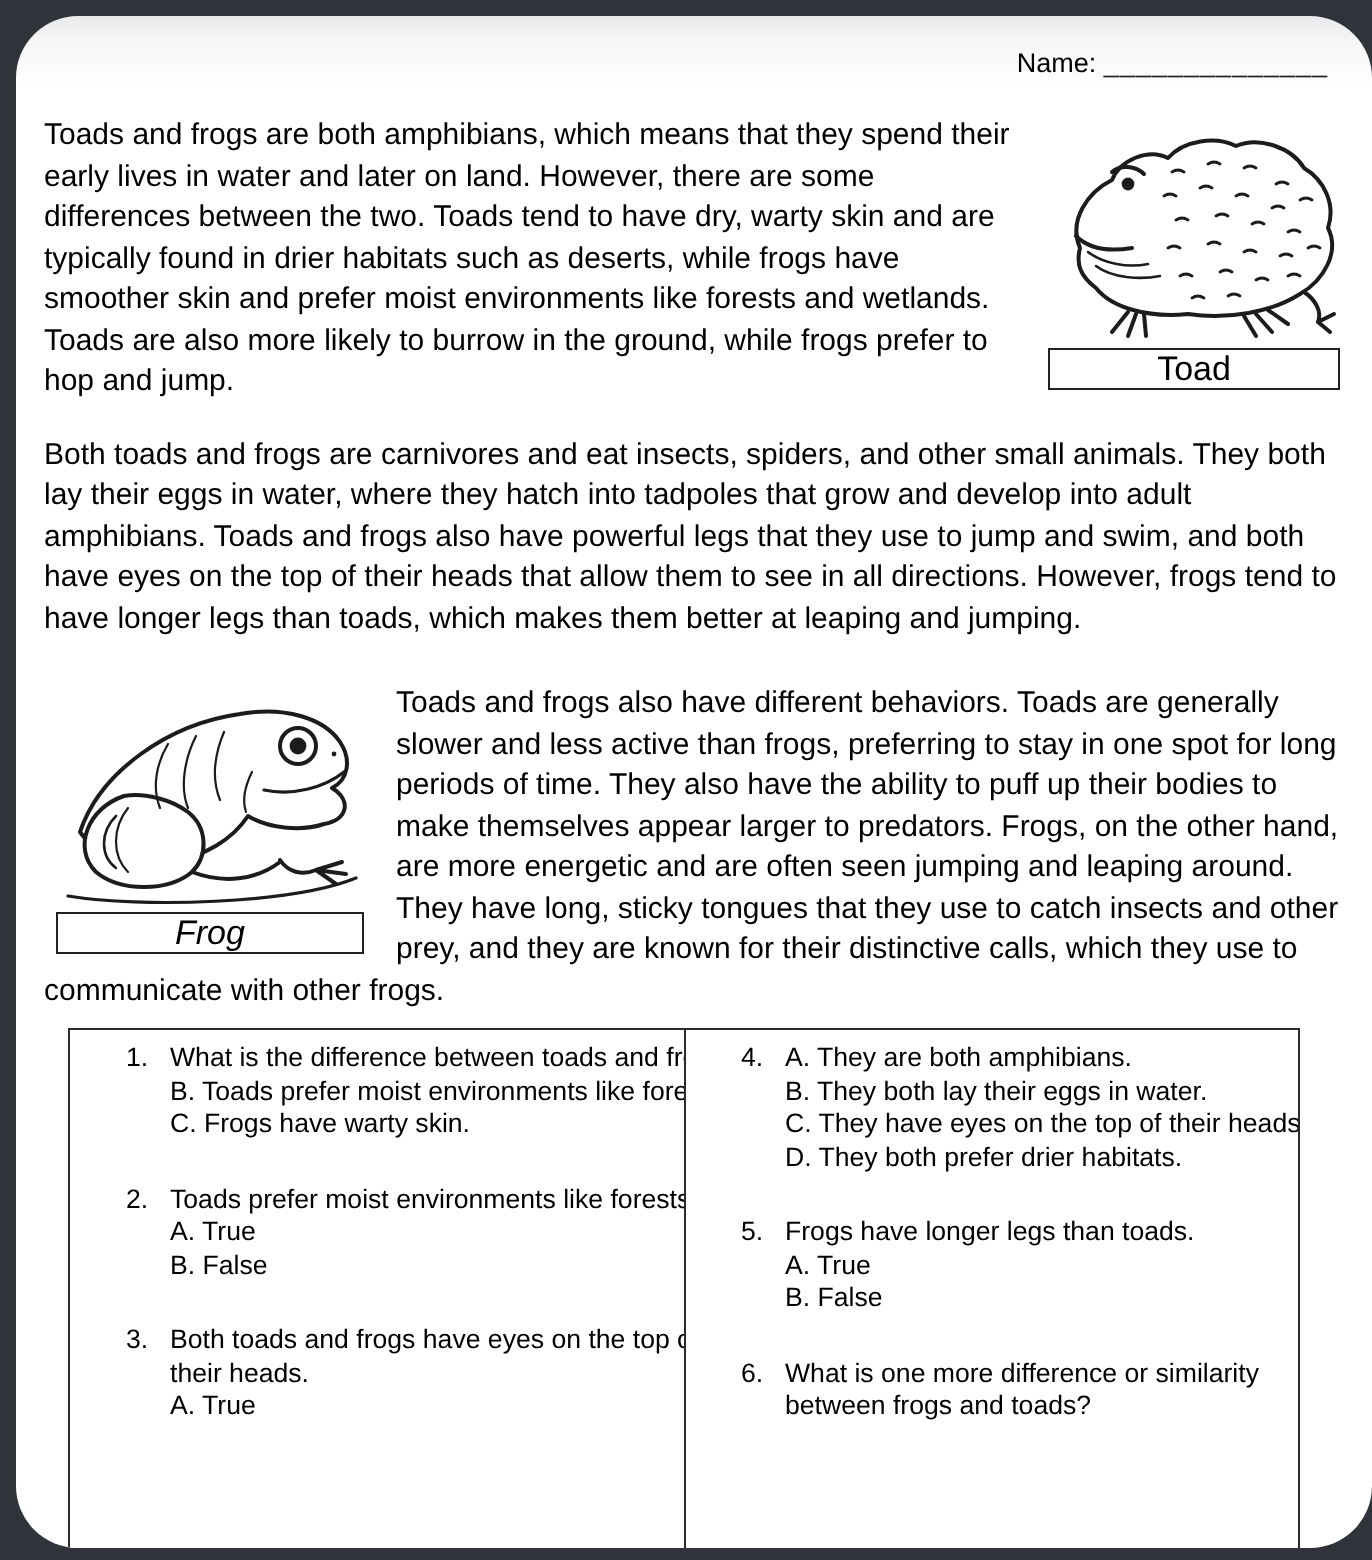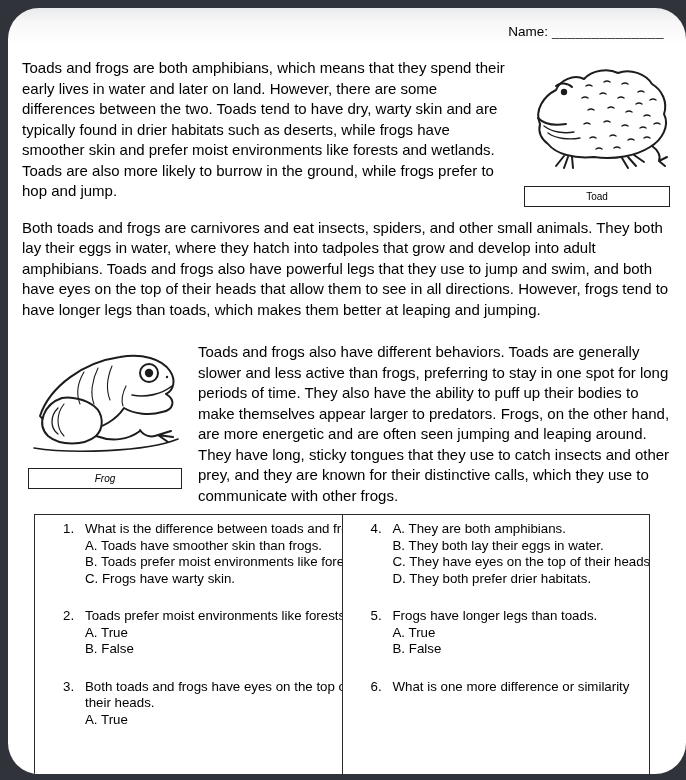--- a/index.html
+++ b/index.html
@@ -57,24 +57,24 @@
     width:154px;
     margin:0 16px 2px 6px;
     font-style:italic;
   }
   figure svg { display:block; width:100%; height:auto; }
   .img-label {
     display:block;
     border:1px solid #222;
     background:#fff;
     text-align:center;
-    font-size:10px;
+    font-size:17px;
     line-height:17px;
     padding:1px 0;
-    margin-top:14px;
+    margin-top:2px;
   }
 
   .questions-box {
     clear:both;
     margin:8px 20px 0 12px;
     border:1.5px solid #2a2a2a;
     display:flex;
     height:310px;
     background:#fff;
   }
@@ -159,21 +159,20 @@
         <p class="para">Toads and frogs also have different behaviors. Toads are generally slower and less active than frogs, preferring to stay in one spot for long periods of time. They also have the ability to puff up their bodies to make themselves appear larger to predators. Frogs, on the other hand, are more energetic and are often seen jumping and leaping around. They have long, sticky tongues that they use to catch insects and other prey, and they are known for their distinctive calls, which they use to communicate with other frogs.</p>
       </div>
 
       <div class="questions-box">
 
         <div class="q-col">
           <div class="question">
             <span class="q-num">1.</span>
             <div class="q-body">
               <div class="q-line">What is the difference between toads and frogs?</div>
-              <div class="q-opt">A. Toads have smoother skin than frogs.</div>
               <div class="q-opt">B. Toads prefer moist environments like forests.</div>
               <div class="q-opt">C. Frogs have warty skin.</div>
             </div>
           </div>
           <div class="question">
             <span class="q-num">2.</span>
             <div class="q-body">
               <div class="q-line">Toads prefer moist environments like forests.</div>
               <div class="q-opt">A. True</div>
               <div class="q-opt">B. False</div>
@@ -205,20 +204,21 @@
             <div class="q-body">
               <div class="q-line">Frogs have longer legs than toads.</div>
               <div class="q-opt">A. True</div>
               <div class="q-opt">B. False</div>
             </div>
           </div>
           <div class="question">
             <span class="q-num">6.</span>
             <div class="q-body">
               <div class="q-line">What is one more difference or similarity</div>
+              <div class="q-line">between frogs and toads?</div>
             </div>
           </div>
         </div>
 
       </div>
 
     </div>
   </div>
 </div>
 

